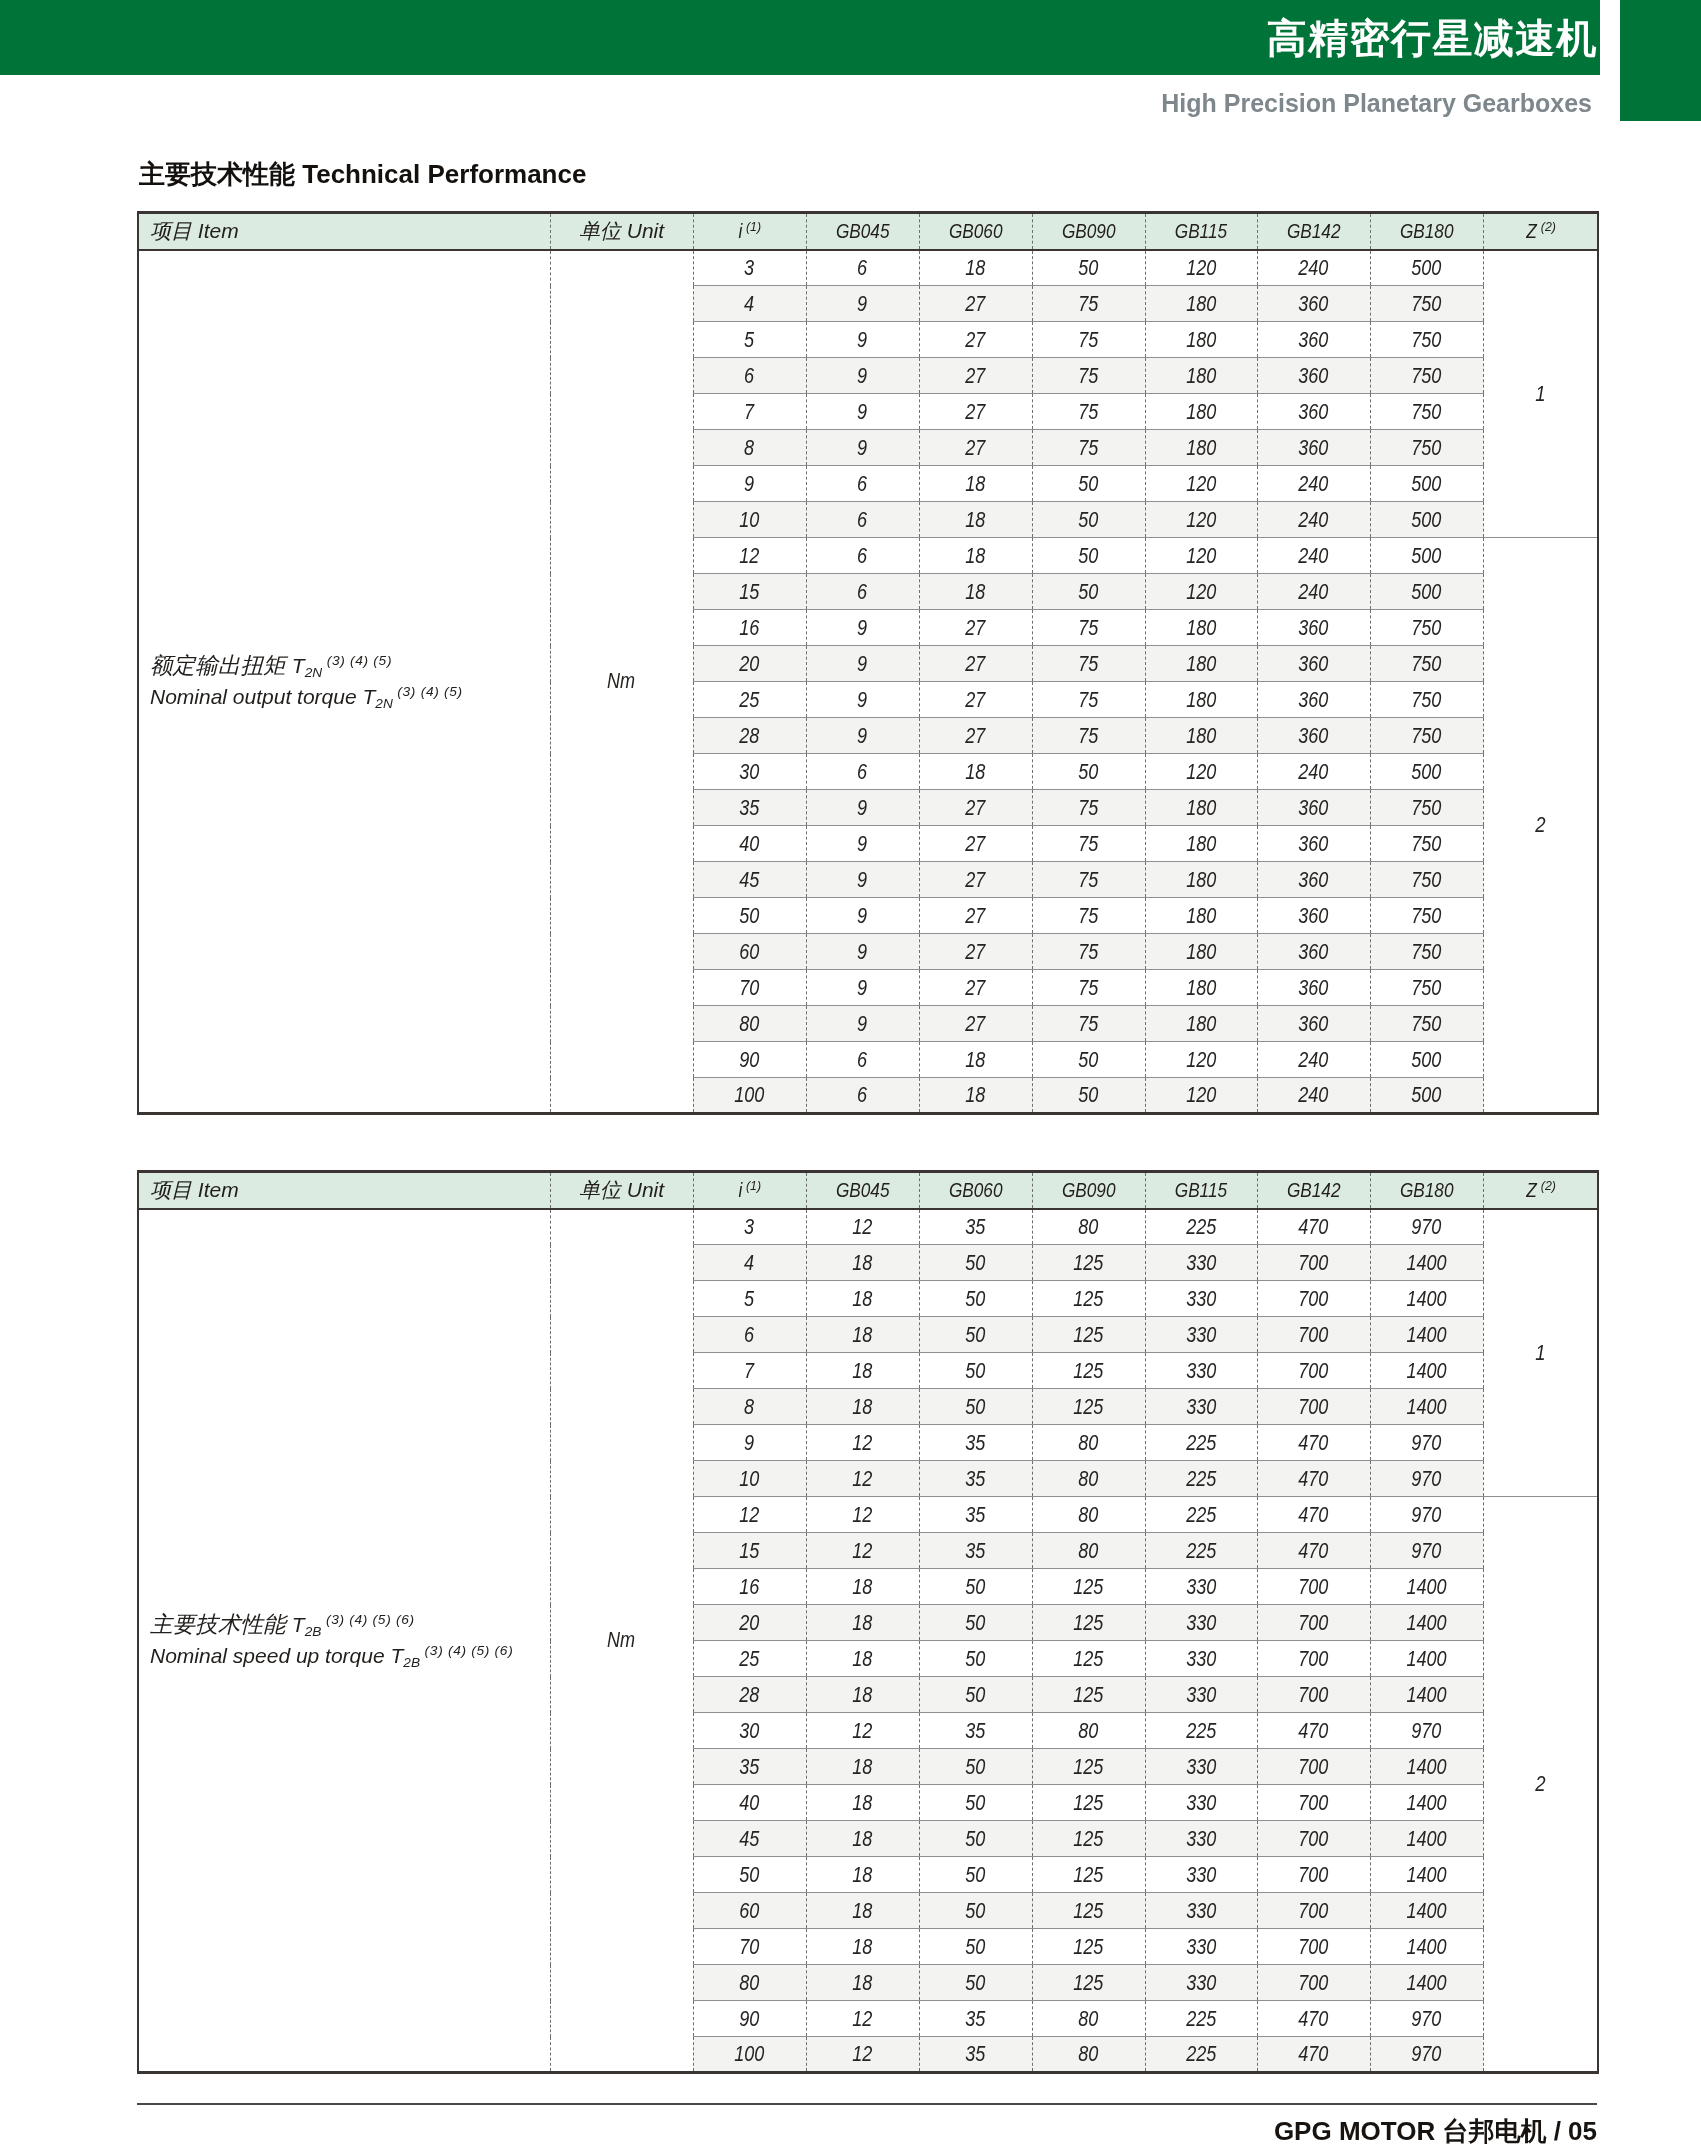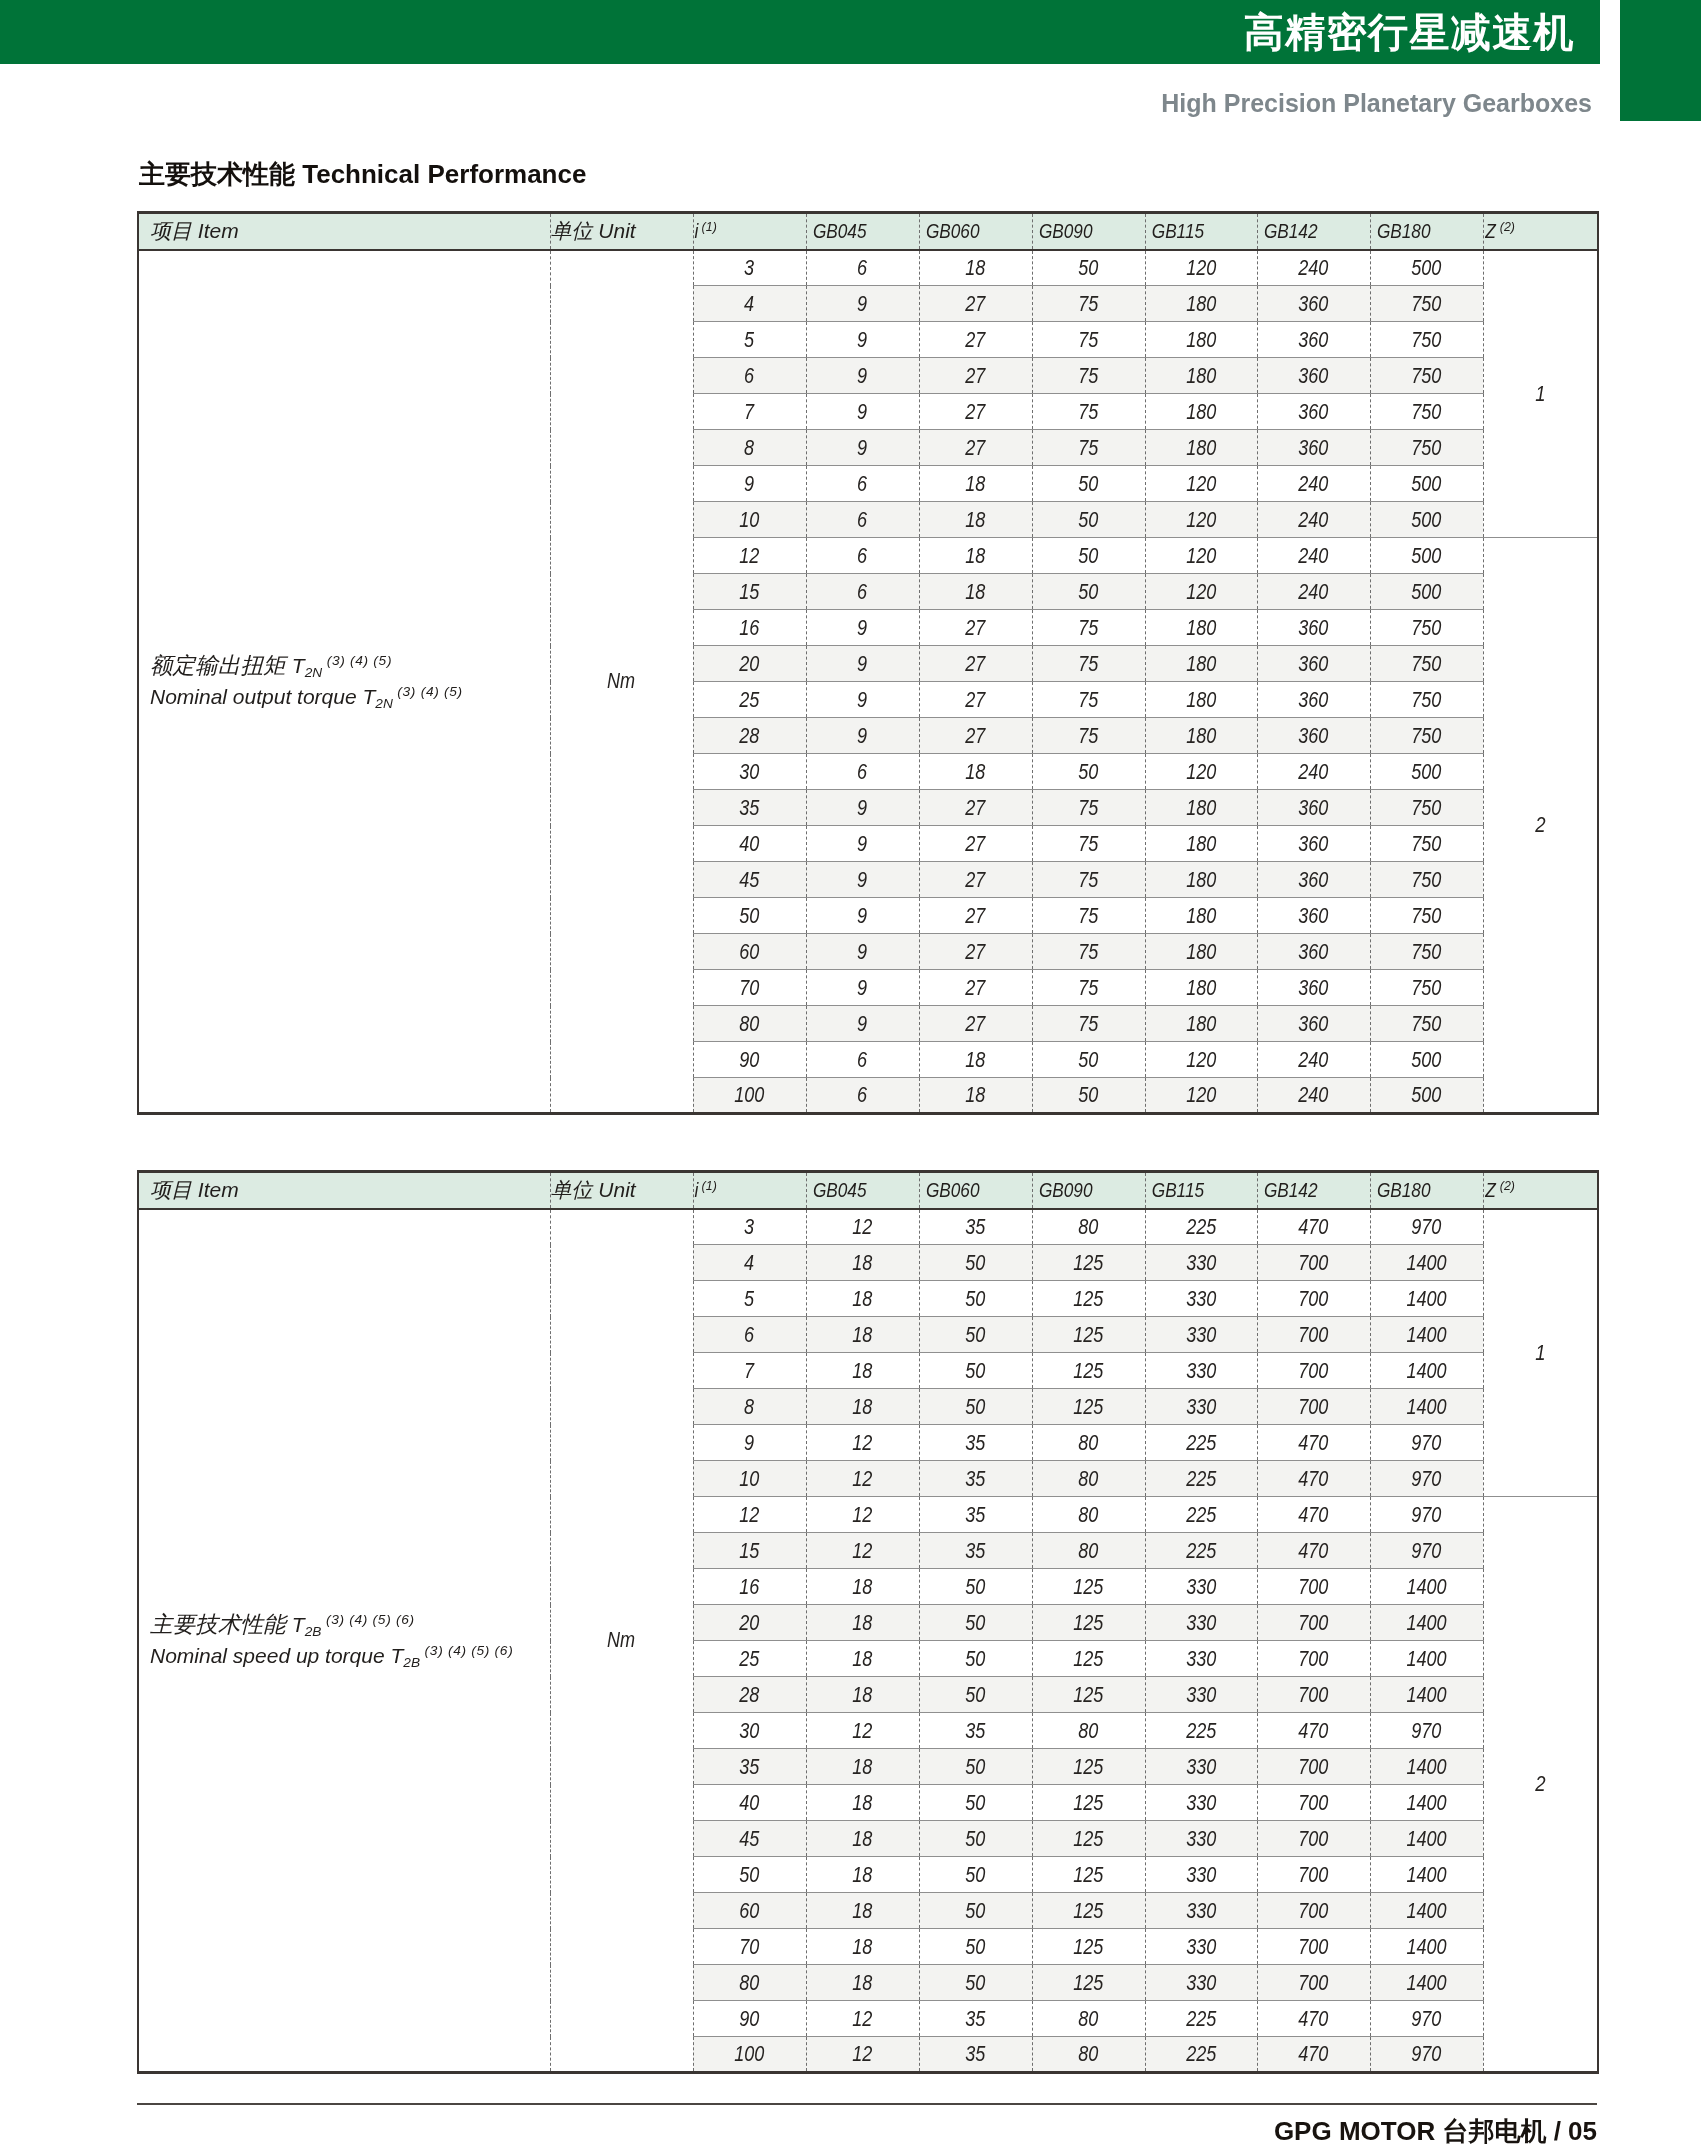--- a/index.html
+++ b/index.html
@@ -11,24 +11,24 @@
     --green:#007338;
     --header-bg:#dcebe2;
     --zebra:#f3f3f1;
     --subtitle:#7e878c;
     --dark:#3a3532;
     --rowline:#8f8f8f;
     --dash:#6e6e6e;
     --ink:#262321;
   }
   .greenbar{
-    position:absolute;left:0;top:0;width:1600px;height:64px;
+    position:absolute;left:0;top:0;width:1600px;height:75px;
     background:var(--green);
     display:flex;align-items:center;justify-content:flex-end;
-    padding-right:25px;box-sizing:border-box;
+    padding-right:2px;box-sizing:border-box;
   }
   .greenbar .t{
     color:#ffffff;font-size:40px;font-weight:bold;letter-spacing:1.4px;line-height:1;
   }
   .greenblock{
     position:absolute;left:1620px;top:0;width:82px;height:121px;
     background:var(--green);
   }
   .subtitle{
     position:absolute;left:137px;top:86px;width:1455px;text-align:right;
@@ -45,21 +45,21 @@
     border-right:2.1px solid var(--dark);
     border-top:3.4px solid var(--dark);
     border-bottom:3.4px solid var(--dark);
   }
   table.perf thead tr{height:37px;}
   table.perf tbody tr{height:36px;}
   table.perf th{
     background:var(--header-bg);
     border-bottom:2.1px solid var(--dark);
     border-left:1.4px dashed var(--dash);
-    font-weight:normal;color:#211e1c;font-size:21px;text-align:left;
+    font-weight:normal;color:#211e1c;font-size:21px;text-align:center;
     padding:0;
   }
   table.perf th:first-child{border-left:none;text-align:left;padding-left:11px;}
   table.perf td{
     border-left:1.4px dashed var(--dash);
     text-align:center;vertical-align:middle;
     color:var(--ink);font-size:22px;padding:0;
   }
   table.perf td.item{border-left:none;text-align:left;padding-left:11px;}
   table.perf td.d{border-bottom:1.4px solid var(--rowline);}

